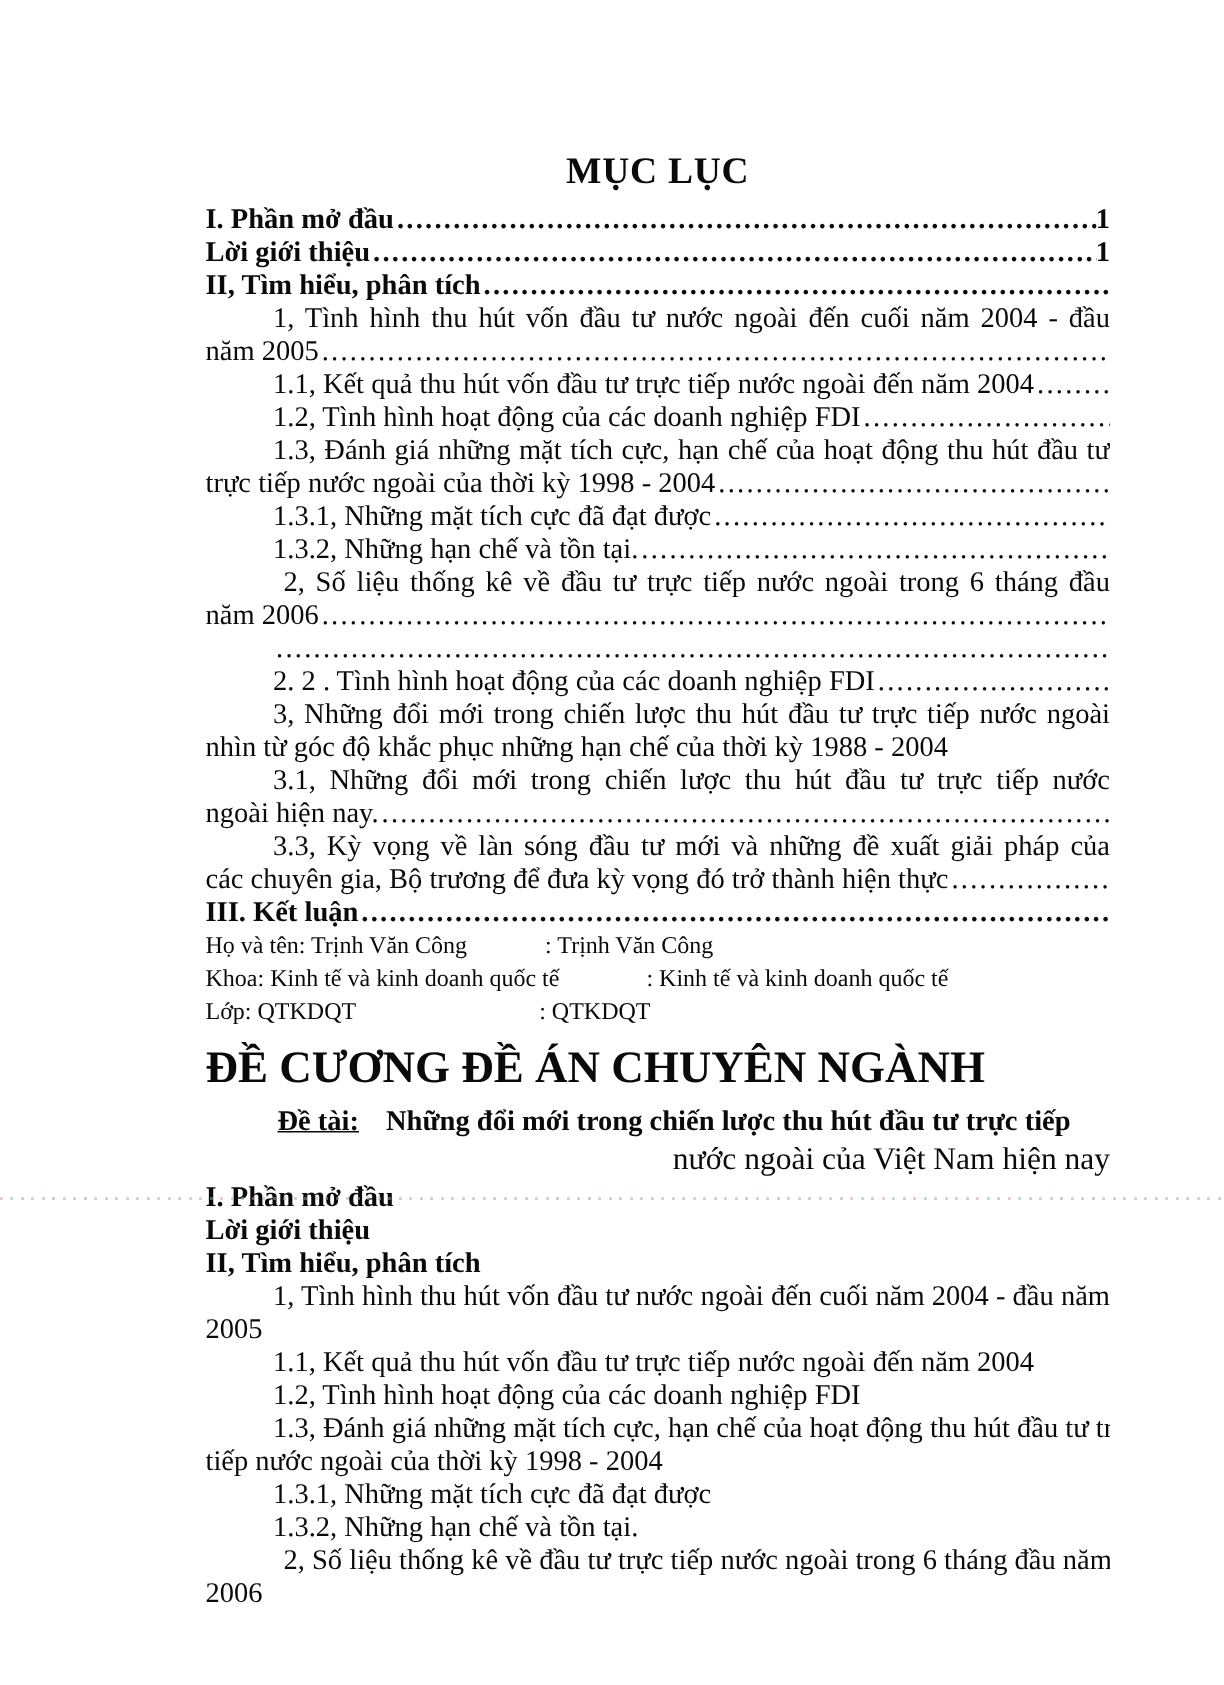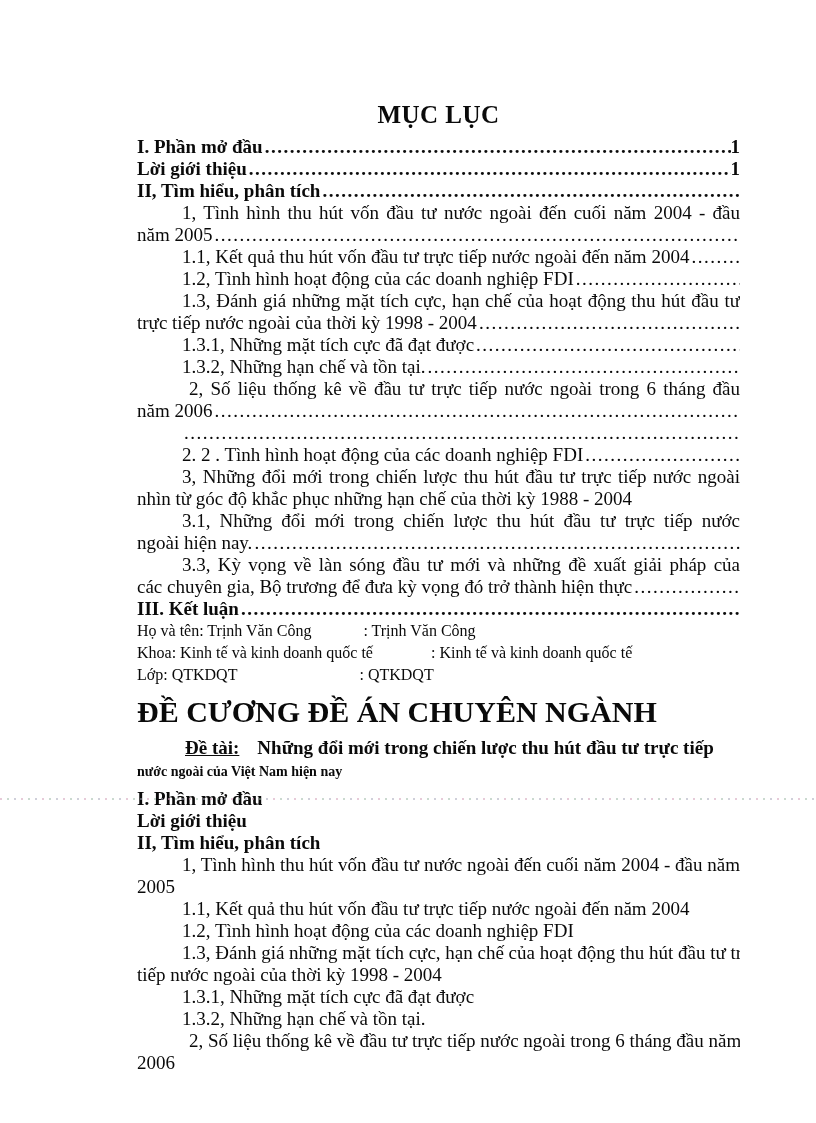--- a/index.html
+++ b/index.html
@@ -56,22 +56,22 @@
     font-size:30px;font-weight:bold;
     margin:8px 0 6px 0;
     line-height:36px;
   }
   .topic-line1{
     font-size:19px;line-height:24px;font-weight:bold;
     padding-left:48px;
   }
   .topic-label{text-decoration:underline;margin-right:18px;text-align:right;}
   .topic-line2{
-    font-size:14px;line-height:24px;font-weight:bold;
-    text-align:left;
+    font-size:21px;line-height:24px;font-weight:normal;
+    text-align:right;
     margin-bottom:4px;
   }
   .bottom-dots{
     position:absolute;left:0;bottom:3px;width:816px;height:2px;
     background:repeating-linear-gradient(90deg,
       rgba(210,160,185,0.55) 0 2px, rgba(0,0,0,0) 2px 7px,
       rgba(150,180,160,0.5) 7px 9px, rgba(0,0,0,0) 9px 14px,
       rgba(160,160,180,0.5) 14px 16px, rgba(0,0,0,0) 16px 21px);
   }
 </style>

